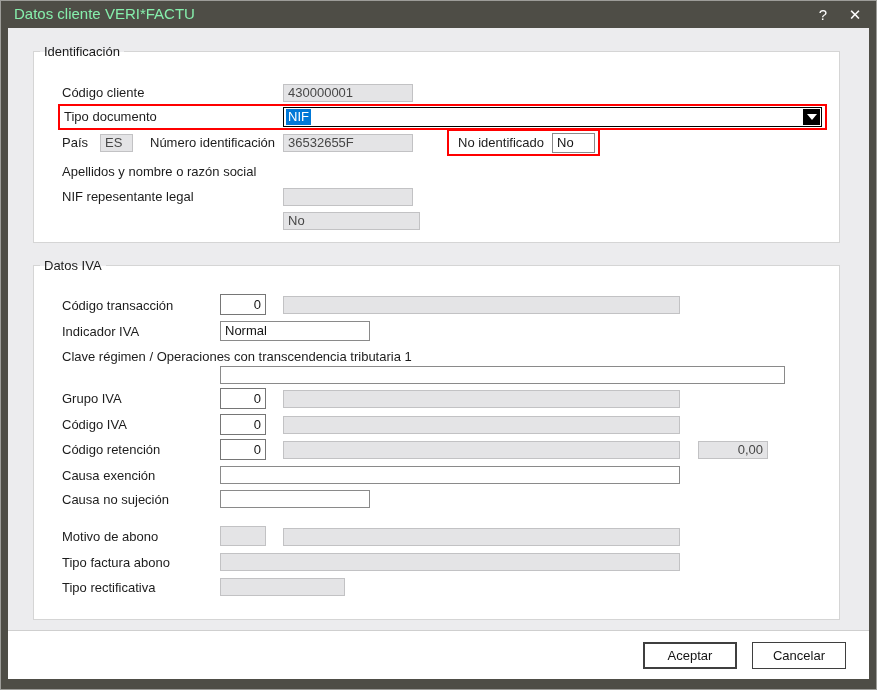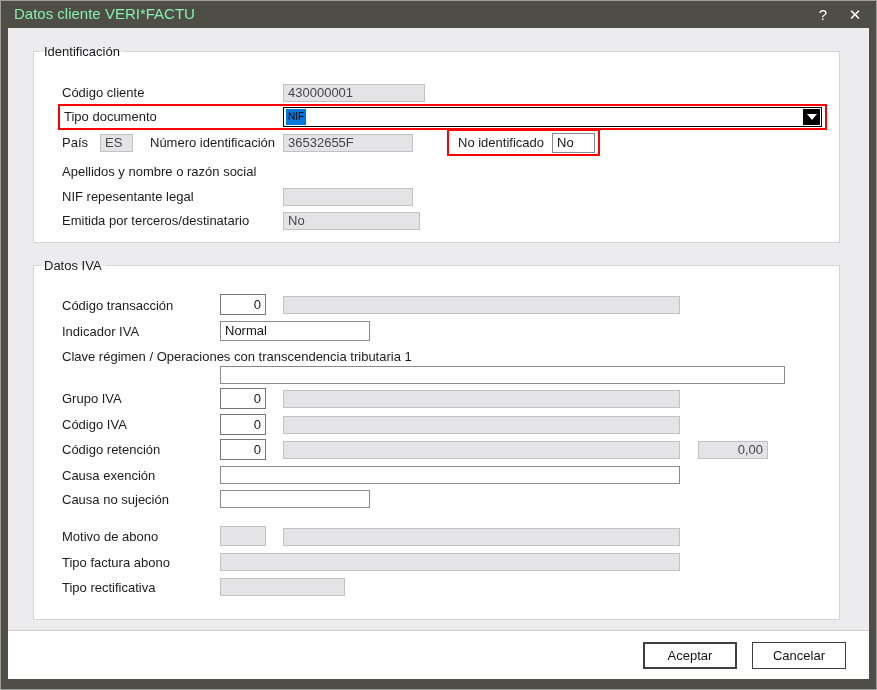--- a/index.html
+++ b/index.html
@@ -19,21 +19,21 @@
   .fld{position:absolute;font-size:13px;box-sizing:border-box;padding:0 4px;white-space:nowrap;overflow:hidden;z-index:4;}
   .dis{background:#e4e4e6;border:1px solid #c2c2c4;color:#474747;line-height:16px;}
   .en{background:#ffffff;border:1px solid #8a8a8a;color:#141414;line-height:16px;}
   .code{background:#ffffff;border:1px solid #767676;color:#141414;text-align:right;line-height:19px;}
   .codedis{background:#e4e4e6;border:1px solid #c2c2c4;line-height:18px;}
   .ralign{text-align:right;}
   
   .redbox{position:absolute;border:2px solid #ff0000;box-sizing:border-box;z-index:8;pointer-events:none;background:transparent;}
   
   .combo{position:absolute;background:#ffffff;border:1px solid #000000;box-sizing:border-box;z-index:4;}
-  .combo-sel{position:absolute;left:2px;top:1px;font-size:10px;line-height:16px;background:#0078d7;color:#000000;padding:0 2px;text-align:center;}
+  .combo-sel{position:absolute;left:2px;top:1px;font-size:13px;line-height:16px;background:#0078d7;color:#ffffff;padding:0 2px;text-align:center;}
   .combo-btn{position:absolute;right:1px;top:1px;bottom:1px;width:17px;background:#000000;display:flex;align-items:center;justify-content:center;}
   .tri{width:0;height:0;border-left:5px solid transparent;border-right:5px solid transparent;border-top:6px solid #ffffff;}
   
   .btn{position:absolute;width:94px;height:27px;background:#ffffff;border:2px solid #3f3f3f;box-sizing:border-box;font-size:13px;color:#141414;text-align:center;line-height:23px;cursor:default;z-index:6;}
 </style>
 </head>
 <body>
 
 <div class="page">
   <div class="frame"></div>
@@ -44,21 +44,21 @@
     <span class="tb-btn" style="right:10px;"><span>✕</span></span>
   </div>
 
   <div class="content-bg"></div>
   <div class="footer-strip"></div>
 
   <div class="grp" style="left:33px;top:51px;width:807px;height:192px;"></div>
   <span class="legend" style="left:40px;top:44px;">Identificación</span>
 
   <span class="lbl" style="left:62px;top:85px;">Código cliente</span>
-  <span class="fld dis" style="left:283px;top:84px;width:142px;height:18px;">430000001</span>
+  <span class="fld dis" style="left:283px;top:84px;width:130px;height:18px;">430000001</span>
 
   <span class="lbl" style="left:64px;top:109px;">Tipo documento</span>
   <div class="combo" style="left:283px;top:107px;width:539px;height:20px;">
     <span class="combo-sel">NIF</span>
     <span class="combo-btn">
         <span class="tri"></span>
       </span>
   </div>
   <div class="redbox" style="left:58px;top:104px;width:769px;height:26px;"></div>
 
@@ -68,21 +68,20 @@
   <span class="fld dis" style="left:283px;top:134px;width:130px;height:18px;">36532655F</span>
   <span class="lbl" style="left:458px;top:135px;">No identificado</span>
   <span class="fld en" style="left:552px;top:133px;width:43px;height:20px;line-height:18px;">No</span>
   <div class="redbox" style="left:447px;top:129px;width:153px;height:27px;"></div>
 
   <span class="lbl" style="left:62px;top:164px;">Apellidos y nombre o razón social</span>
 
   <span class="lbl" style="left:62px;top:189px;">NIF repesentante legal</span>
   <span class="fld dis" style="left:283px;top:188px;width:130px;height:18px;"></span>
 
-  <span class="lbl" style="left:62px;top:213px;">Emitida por terceros/destinatario</span>
   <span class="fld dis" style="left:283px;top:212px;width:137px;height:18px;">No</span>
 
   <div class="grp" style="left:33px;top:265px;width:807px;height:355px;"></div>
   <span class="legend" style="left:40px;top:258px;">Datos IVA</span>
 
   <span class="lbl" style="left:62px;top:298px;">Código transacción</span>
   <span class="fld code" style="left:220px;top:294px;width:46px;height:21px;">0</span>
   <span class="fld dis" style="left:283px;top:296px;width:397px;height:18px;"></span>
 
   <span class="lbl" style="left:62px;top:324px;">Indicador IVA</span>

